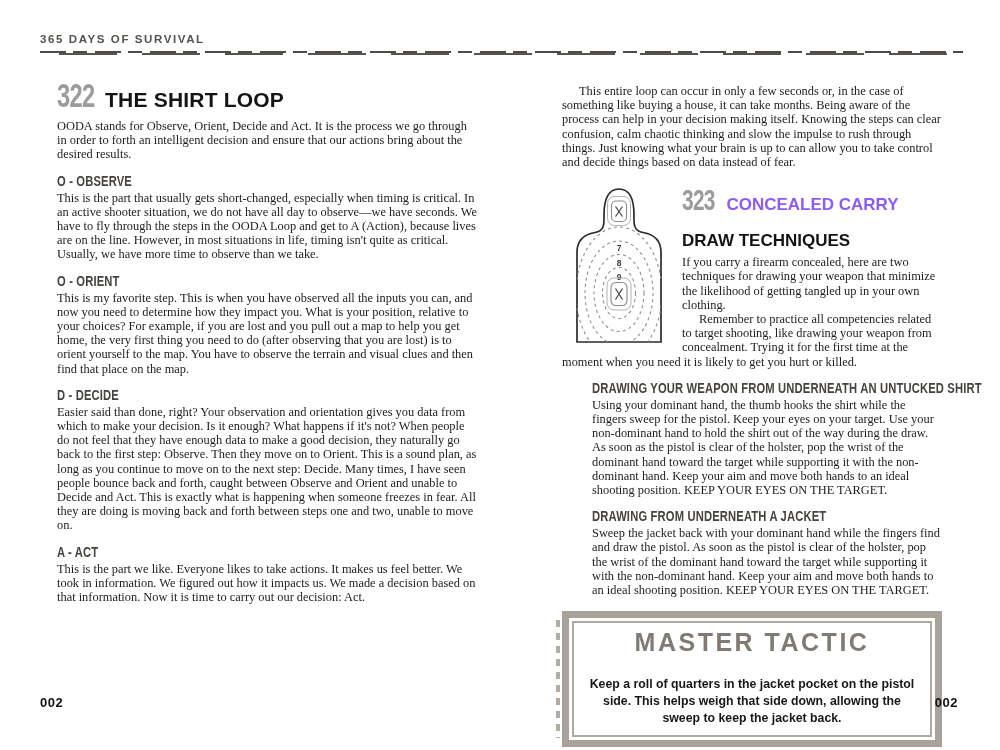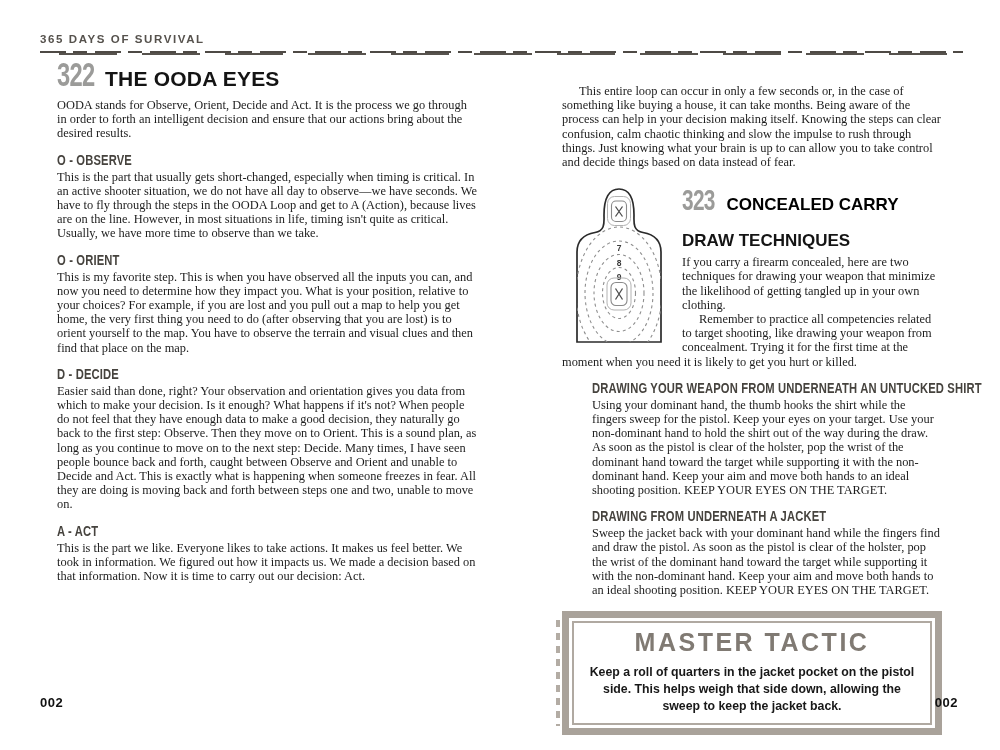--- a/index.html
+++ b/index.html
@@ -11,21 +11,21 @@
            font-weight:700;font-size:11.5px;letter-spacing:1.6px;color:#56524d;}
   .dashline{position:absolute;left:40px;top:51px;width:923px;height:5px;
     background-image:
       repeating-linear-gradient(90deg,#4e4a45 0px,#4e4a45 26px,transparent 26px,transparent 33px,#4e4a45 33px,#4e4a45 47px,transparent 47px,transparent 55px),
       repeating-linear-gradient(90deg,transparent 0px,transparent 12px,#57534e 12px,#57534e 70px,transparent 70px,transparent 83px);
     background-size:auto 2px, auto 2px;
     background-position:0 0, 7px 2px;
     background-repeat:repeat-x;}
 
   
-  .col{position:absolute;top:56px;}
+  .col{position:absolute;top:77px;}
   .col.left{left:57px;width:421px;}
   .col.right{left:562px;top:84px;width:380px;}
 
   .body{font-size:12.4px;line-height:14.2px;margin:0 0 0 0;color:#1c1c1c;}
   .gap{margin-top:13px;}
   .indent{text-indent:17px;}
 
   
   .h1row{display:flex;align-items:baseline;gap:4px;margin:0 0 4px 0;}
   .num1{display:inline-block;font-family:"Liberation Sans",sans-serif;font-weight:700;
@@ -37,52 +37,52 @@
   .subhead{display:inline-block;font-family:"Liberation Sans",sans-serif;font-weight:700;
            font-size:14px;color:#46433e;letter-spacing:0.2px;white-space:nowrap;
            transform:scaleX(0.8);transform-origin:left bottom;margin:11px 0 2px 0;}
 
   
   .target-svg{float:left;width:94px;height:158px;margin:2px 16px 4px 10px;}
   .h323line1{display:flex;align-items:baseline;gap:6px;margin:15px;}
   .num2{display:inline-block;font-family:"Liberation Sans",sans-serif;font-weight:700;
         font-size:29px;color:#9b9b99;letter-spacing:-1px;
         transform:scaleX(0.72);transform-origin:left bottom;}
-  .t2{font-family:"Liberation Sans",sans-serif;font-weight:800;font-size:17px;color:#000000;margin-left:-7px;}
+  .t2{font-family:"Liberation Sans",sans-serif;font-weight:800;font-size:17px;color:#8b5cf6;margin-left:-7px;}
   .t2b{font-family:"Liberation Sans",sans-serif;font-weight:800;font-size:17px;color:#141414;
        margin:0 0 5px 0;line-height:18px;}
 
   
   .mtbox{position:relative;margin-top:14px;border:7px solid #a9a29a;background:#fff;}
   .mtbox::before{content:"";position:absolute;left:-13px;top:2px;bottom:2px;width:4px;
       background-image:repeating-linear-gradient(180deg,#b3aca4 0 7px,transparent 7px 13px);}
   .mtinner{border:2px solid #b0a9a1;margin:3px;padding:6px 12px 8px;text-align:center;}
   .mt-title{font-family:"Liberation Sans",sans-serif;font-weight:700;font-size:25px;
-            color:#807a73;letter-spacing:2.5px;line-height:1.05;margin:0 0 8px 0;}
+            color:#807a73;letter-spacing:2.5px;line-height:1.05;margin:0 0 20px 0;}
   .mt-body{font-family:"Liberation Sans",sans-serif;font-weight:700;font-size:12.3px;
            line-height:17px;color:#181818;margin:0;}
 
   
   .folio{position:absolute;bottom:40px;font-family:"Liberation Sans",sans-serif;
          font-weight:800;font-size:13px;color:#111;letter-spacing:0.5px;}
   .folio.l{left:40px;}
   .folio.r{right:42px;}
 </style>
 </head>
 <body>
 
 <div id="page">
 
   <div class="runhead">365 DAYS OF SURVIVAL</div>
   <div class="dashline"></div>
 
   <div class="col left">
     <div class="h1row">
       <span class="num1">322</span>
-      <span class="t1">THE OODA EYES</span>
+      <span class="t1">THE SHIRT LOOP</span>
     </div>
     <p class="body">OODA stands for Observe, Orient, Decide and Act. It is the process we go through in order to forth an intelligent decision and ensure that our actions bring about the desired results.</p>
 
     <div class="subhead">O - OBSERVE</div>
     <p class="body">This is the part that usually gets short-changed, especially when timing is critical. In an active shooter situation, we do not have all day to observe—we have seconds. We have to fly through the steps in the OODA Loop and get to A (Action), because lives are on the line. However, in most situations in life, timing isn't quite as critical. Usually, we have more time to observe than we take.</p>
 
     <div class="subhead">O - ORIENT</div>
     <p class="body">This is my favorite step. This is when you have observed all the inputs you can, and now you need to determine how they impact you. What is your position, relative to your choices? For example, if you are lost and you pull out a map to help you get home, the very first thing you need to do (after observing that you are lost) is to orient yourself to the map. You have to observe the terrain and visual clues and then find that place on the map.</p>
 
     <div class="subhead">D - DECIDE</div>

